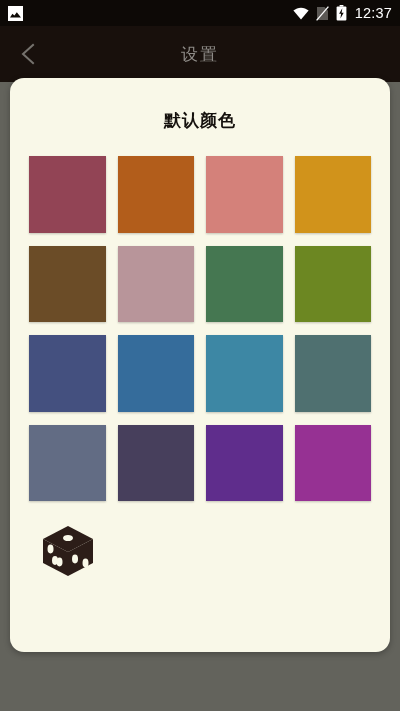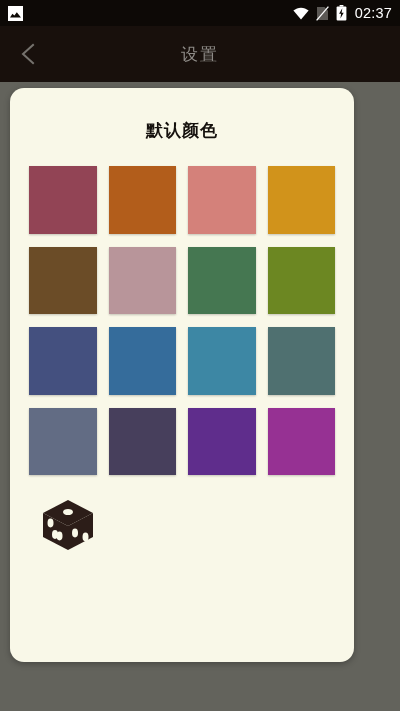--- a/index.html
+++ b/index.html
@@ -85,22 +85,22 @@
     color: #8e8b87;
     font-size: 17px;
     letter-spacing: 2px;
     pointer-events: none;
   }
 
   
   .card {
     position: absolute;
     left: 10px;
-    top: 88px;
-    width: 344px;
+    top: 78px;
+    width: 380px;
     height: 574px;
     background: #f9f8e8;
     border-radius: 14px;
     box-shadow: 0 2px 6px rgba(0,0,0,0.28);
     padding: 0;
     overflow: hidden;
   }
   .card-title {
     text-align: center;
     color: #15110d;
@@ -160,21 +160,21 @@
         <path d="M0.6 14.4 L12.4 0.6" stroke="#ffffff" stroke-width="1.3" fill="none"></path>
       </svg>
     </span>
     <span>
       <svg class="batt-icon" viewBox="0 0 11 16">
         <rect x="3.6" y="0" width="3.8" height="1.6" fill="#ffffff"></rect>
         <rect x="0.6" y="1.4" width="9.8" height="14.2" rx="1" fill="#ffffff"></rect>
         <path d="M6.3 3.2 L3.1 8.8 H5.1 L4.4 13.6 L7.7 7.7 H5.6 Z" fill="#0d0906"></path>
       </svg>
     </span>
-    <span class="clock">02:37</span>
+    <span class="clock">12:37</span>
   </div>
 </div>
 
 <div class="app-bar" style="background: rgb(24, 16, 12); text-decoration: underline;">
   <div class="back-button">
     <span>
       <svg class="back-icon" viewBox="0 0 22 24">
         <path d="M16 3 L6 12 L16 21" stroke="#75726d" stroke-width="2" fill="none" stroke-linecap="square"></path>
       </svg>
     </span>

